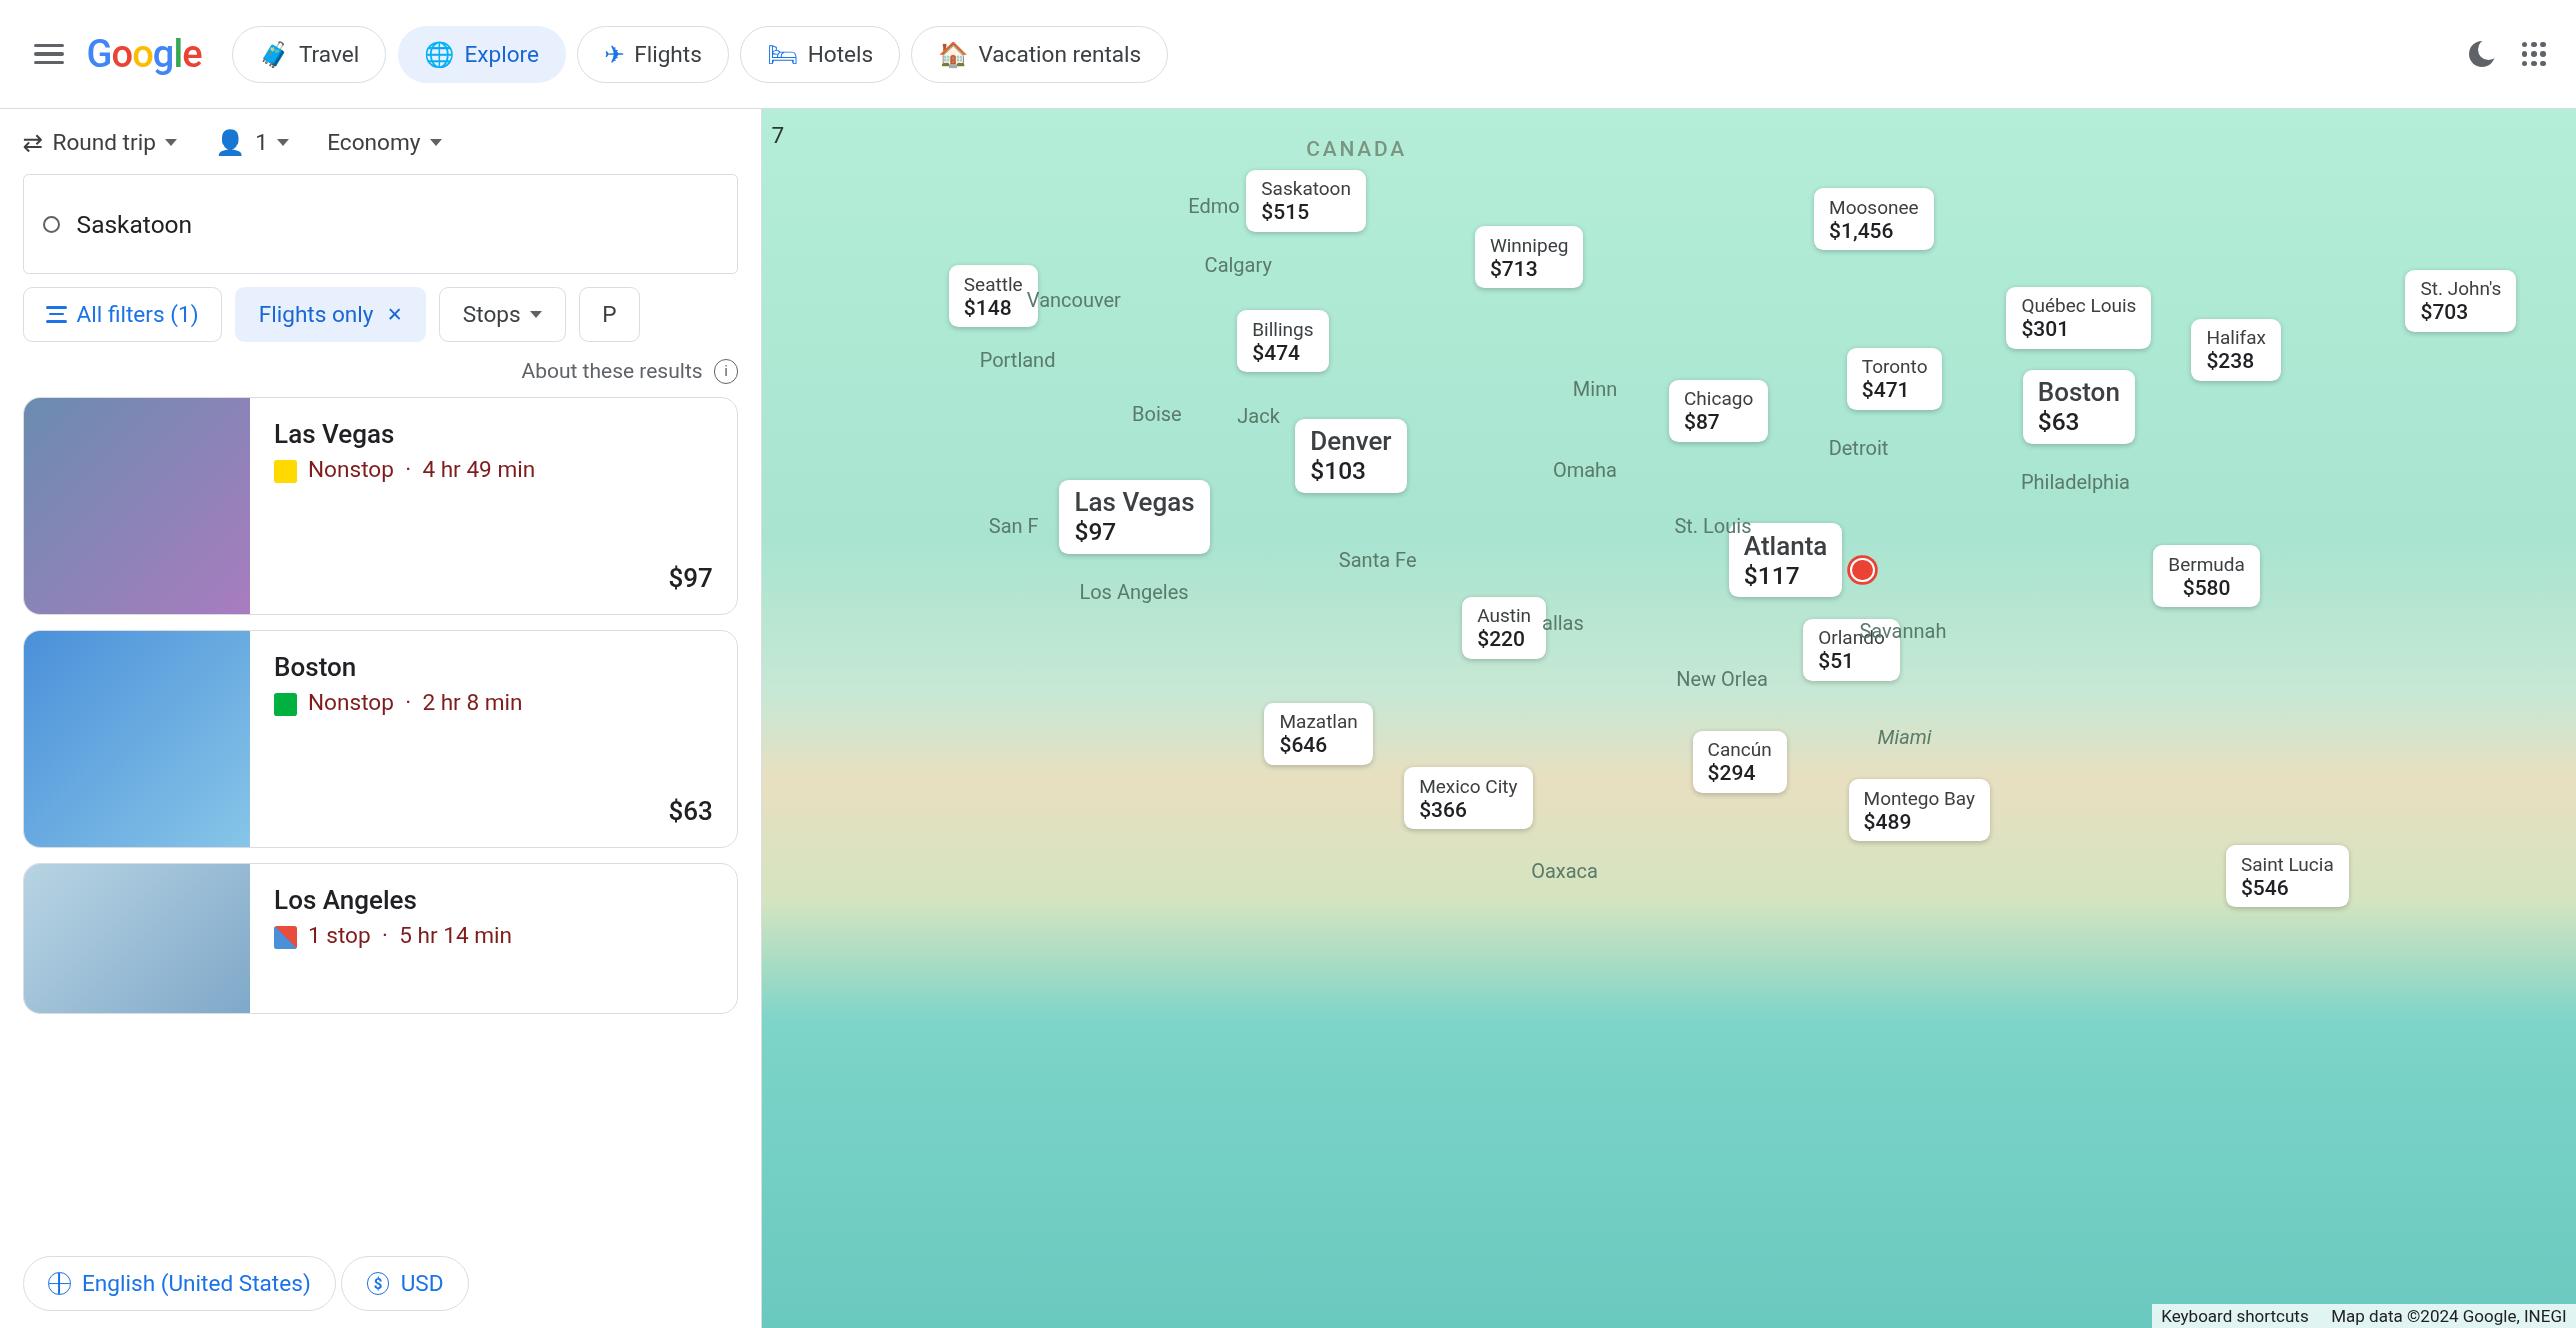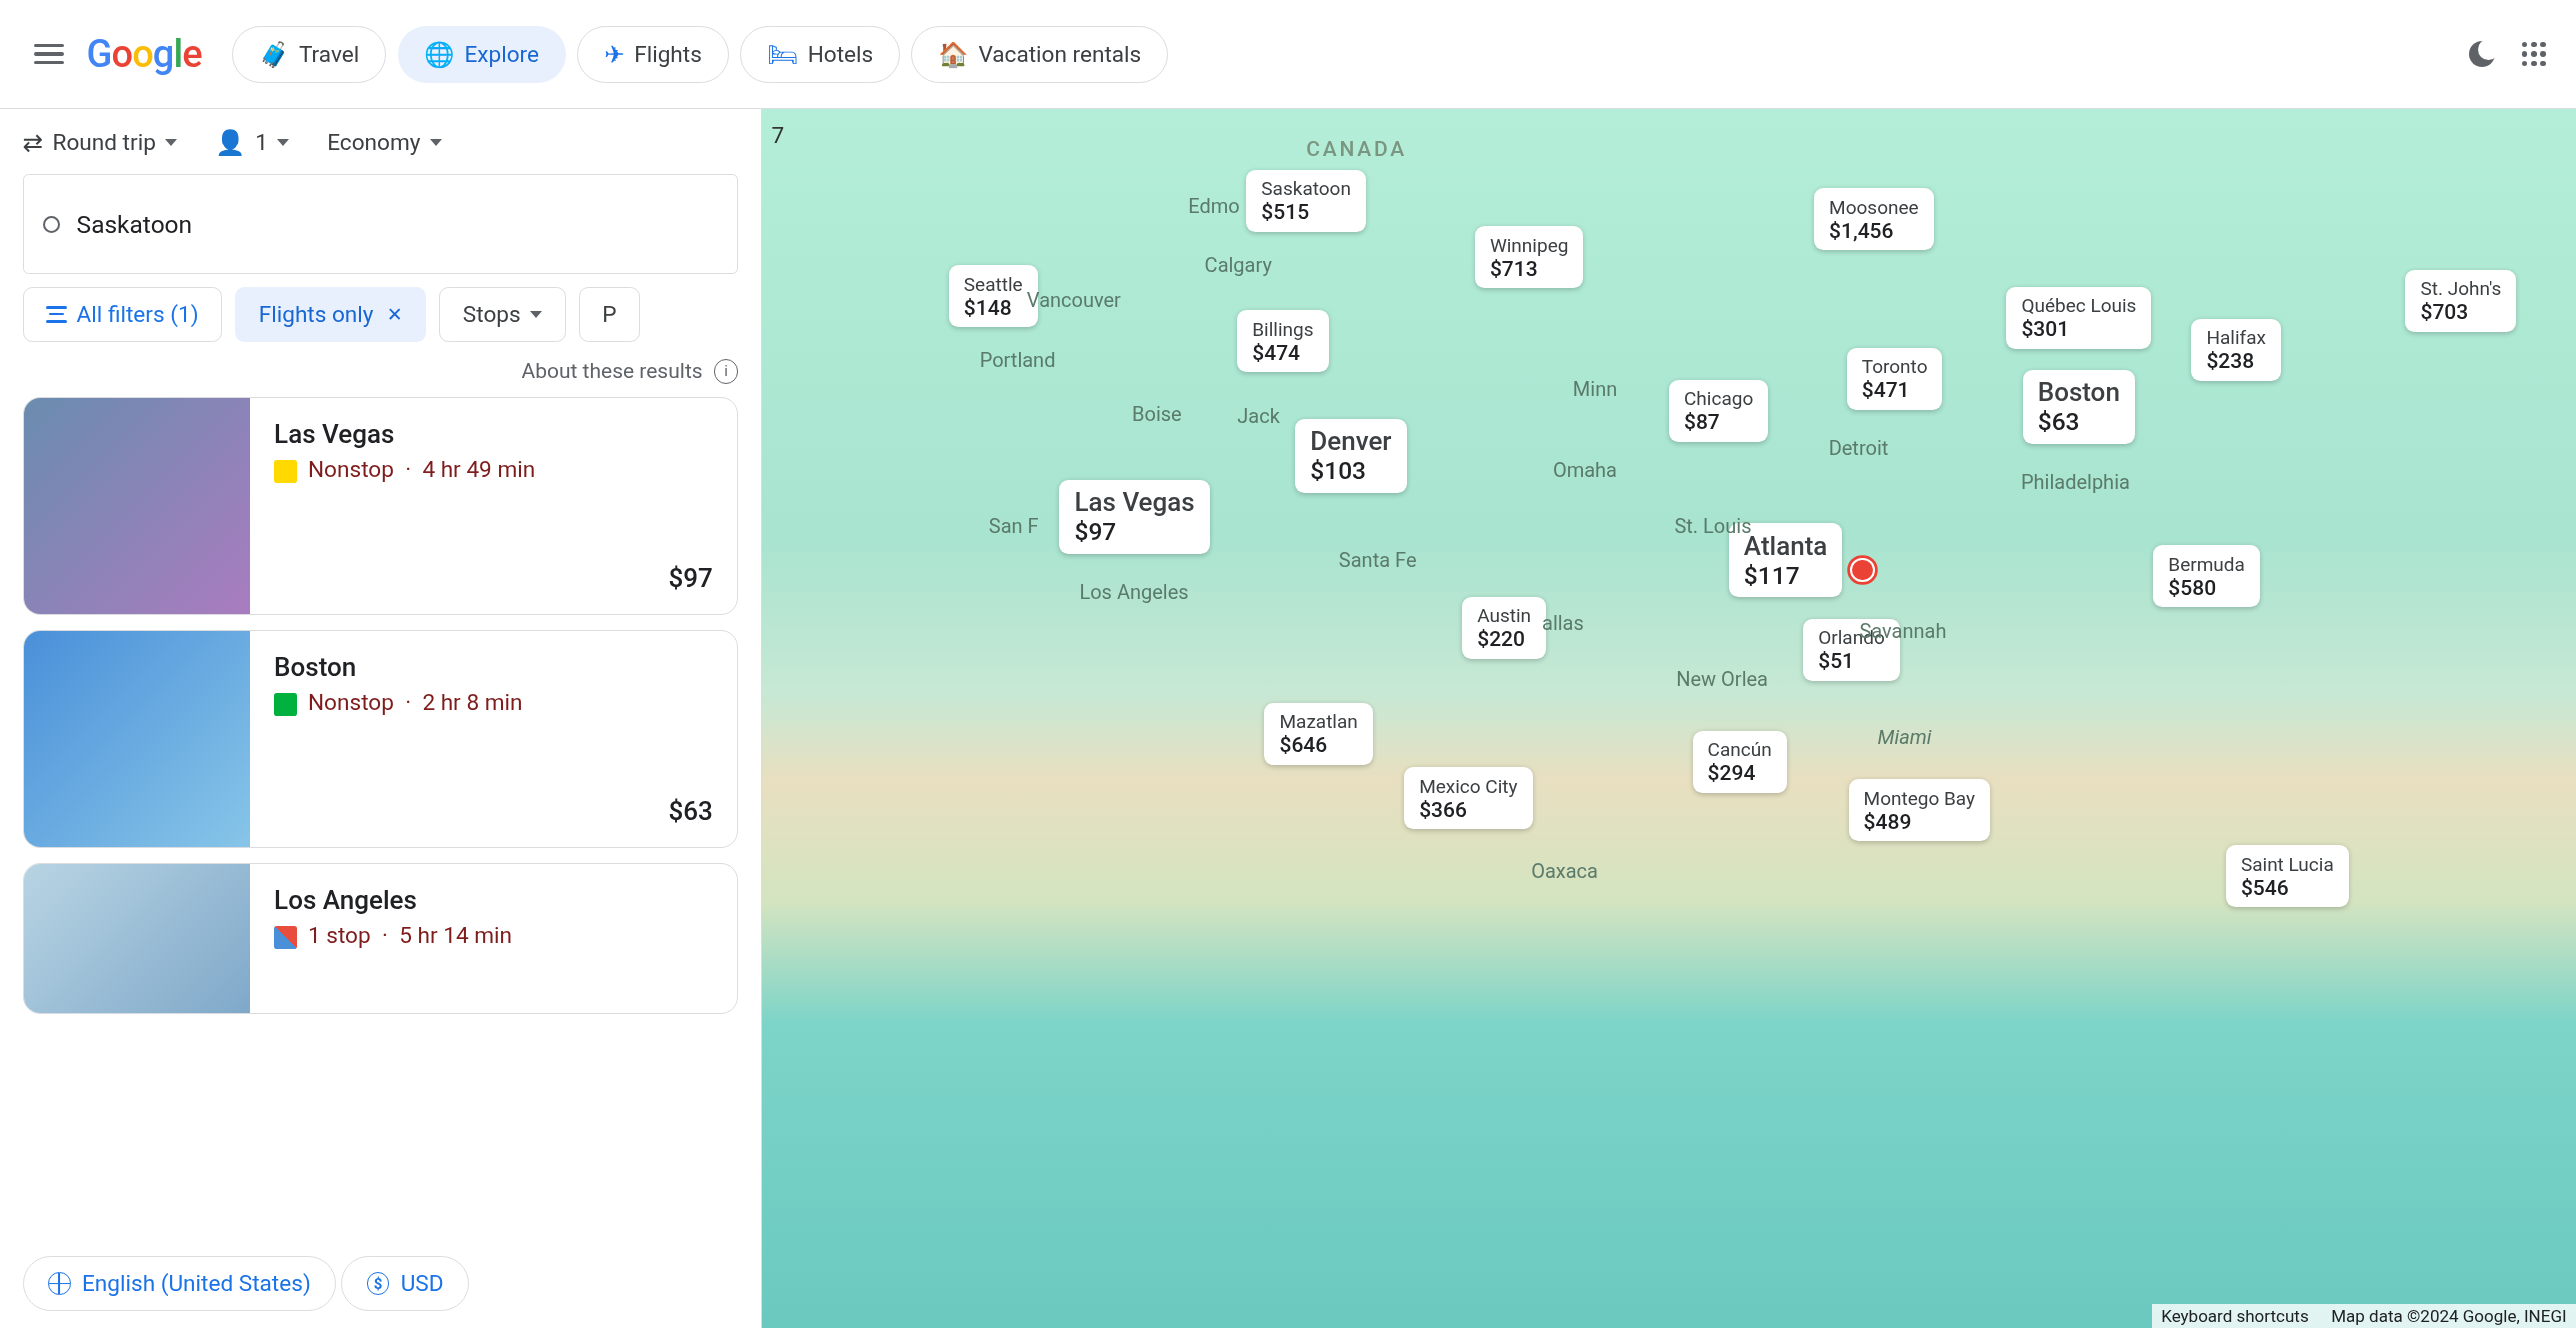--- a/index.html
+++ b/index.html
@@ -289,21 +289,21 @@
           <div class="price">$63</div>
         </div>
         <div class="price-tag big" style="left: 16.4%; top: 30.4%;">
           <div class="city">Las Vegas</div>
           <div class="price">$97</div>
         </div>
         <div class="price-tag big" style="left: 53.3%; top: 34%;">
           <div class="city">Atlanta</div>
           <div class="price">$117</div>
         </div>
-        <div class="price-tag" style="left: 76.7%; top: 35.8%;">
+        <div class="price-tag" style="left: 76.7%; top: 35.8%; text-align: center;">
           <div class="city">Bermuda</div>
           <div class="price">$580</div>
         </div>
         <div class="price-tag" style="left: 38.6%; top: 40%;">
           <div class="city">Austin</div>
           <div class="price">$220</div>
         </div>
         <div class="price-tag" style="left: 57.4%; top: 41.8%;">
           <div class="city">Orlando</div>
           <div class="price">$51</div>

